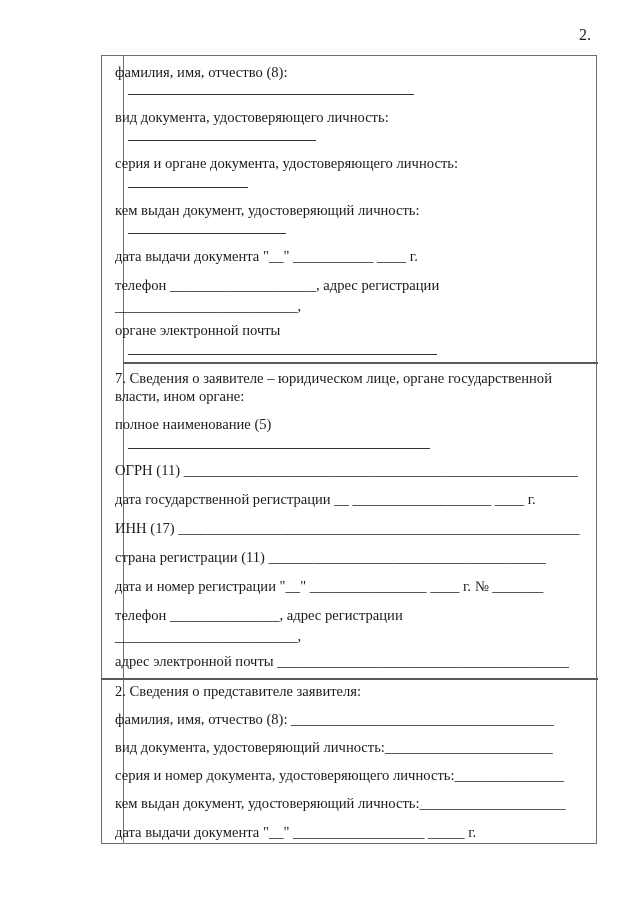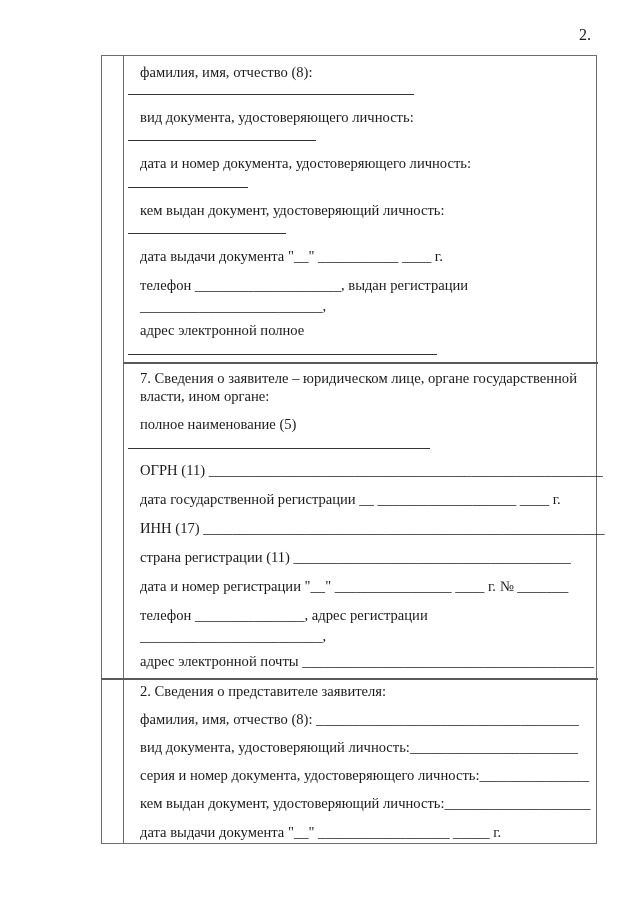--- a/index.html
+++ b/index.html
@@ -4,48 +4,48 @@
 <style>
   html, body { margin:0; padding:0; }
   body { width:640px; height:905px; background:#ffffff; position:relative; overflow:hidden;
          font-family:"Liberation Serif", "DejaVu Serif", serif; color:#1a1a1a; }
   .page-num { position:absolute; left:579px; top:26px; font-size:16px; }
   .tbl-border { position:absolute; left:101px; top:55px; width:496px; height:789px;
                 border:1.5px solid #6e6e6e; box-sizing:border-box; }
   .vline { position:absolute; left:123px; top:55px; width:1px; height:789px; background:#6e6e6e; }
   .hline-r { position:absolute; left:123px; width:475px; height:1.5px; background:#5a5a5a; }
   .hline-full { position:absolute; left:101px; width:497px; height:1.5px; background:#5a5a5a; }
-  .t { position:absolute; left:140px; font-size:14.6px; white-space:pre; line-height:17px; }
+  .t { position:absolute; left:115px; font-size:14.6px; white-space:pre; line-height:17px; }
   .ul { position:absolute; height:1px; background:#333; }
 </style>
 </head>
 <body>
 
 <div class="page-num">2.</div>
 
 <div class="tbl-border"></div>
 <div class="vline"></div>
 
 <div class="t" style="top:64px">фамилия, имя, отчество (8):</div>
 <div class="ul" style="left:128px; top:94px; width:286px"></div>
 
 <div class="t" style="top:109px">вид документа, удостоверяющего личность:</div>
 <div class="ul" style="left:128px; top:140px; width:188px"></div>
 
-<div class="t" style="top:155px">дата и номер документа, удостоверяющего личность:</div>
+<div class="t" style="top:155px">серия и органе документа, удостоверяющего личность:</div>
 <div class="ul" style="left:128px; top:187px; width:120px"></div>
 
 <div class="t" style="top:202px">кем выдан документ, удостоверяющий личность:</div>
 <div class="ul" style="left:128px; top:233px; width:158px"></div>
 
 <div class="t" style="top:248px">дата выдачи документа "__" ___________ ____ г.</div>
-<div class="t" style="top:277px">телефон ____________________, выдан регистрации</div>
+<div class="t" style="top:277px">телефон ____________________, адрес регистрации</div>
 <div class="t" style="top:298px">_________________________,</div>
 
-<div class="t" style="top:322px">адрес электронной полное</div>
+<div class="t" style="top:322px">органе электронной почты</div>
 <div class="ul" style="left:128px; top:354px; width:309px"></div>
 
 <div class="hline-r" style="top:362px"></div>
 
 <div class="t" style="top:370px">7. Сведения о заявителе – юридическом лице, органе государственной</div>
 <div class="t" style="top:388px">власти, ином органе:</div>
 
 <div class="t" style="top:416px">полное наименование (5)</div>
 <div class="ul" style="left:128px; top:448px; width:302px"></div>
 

